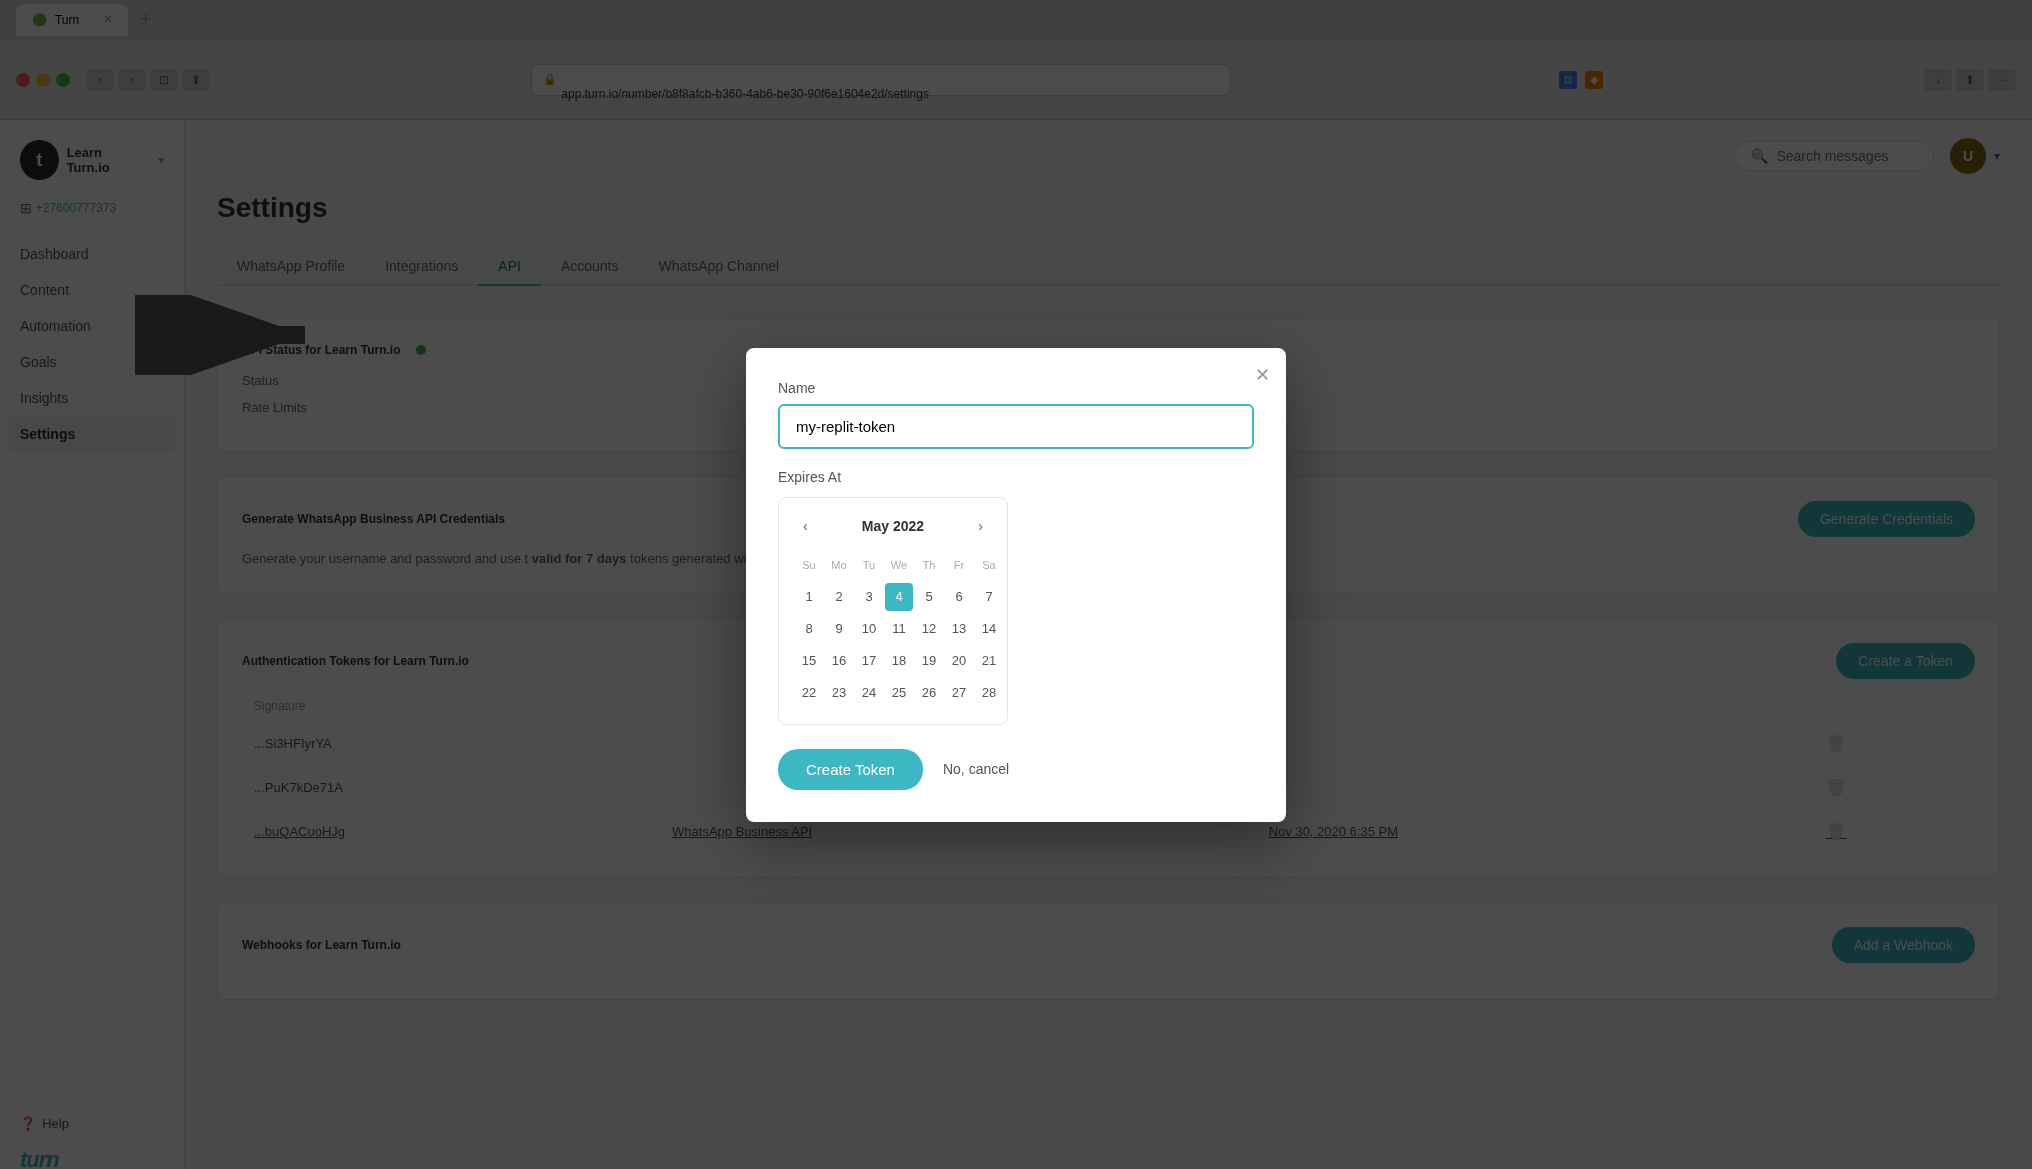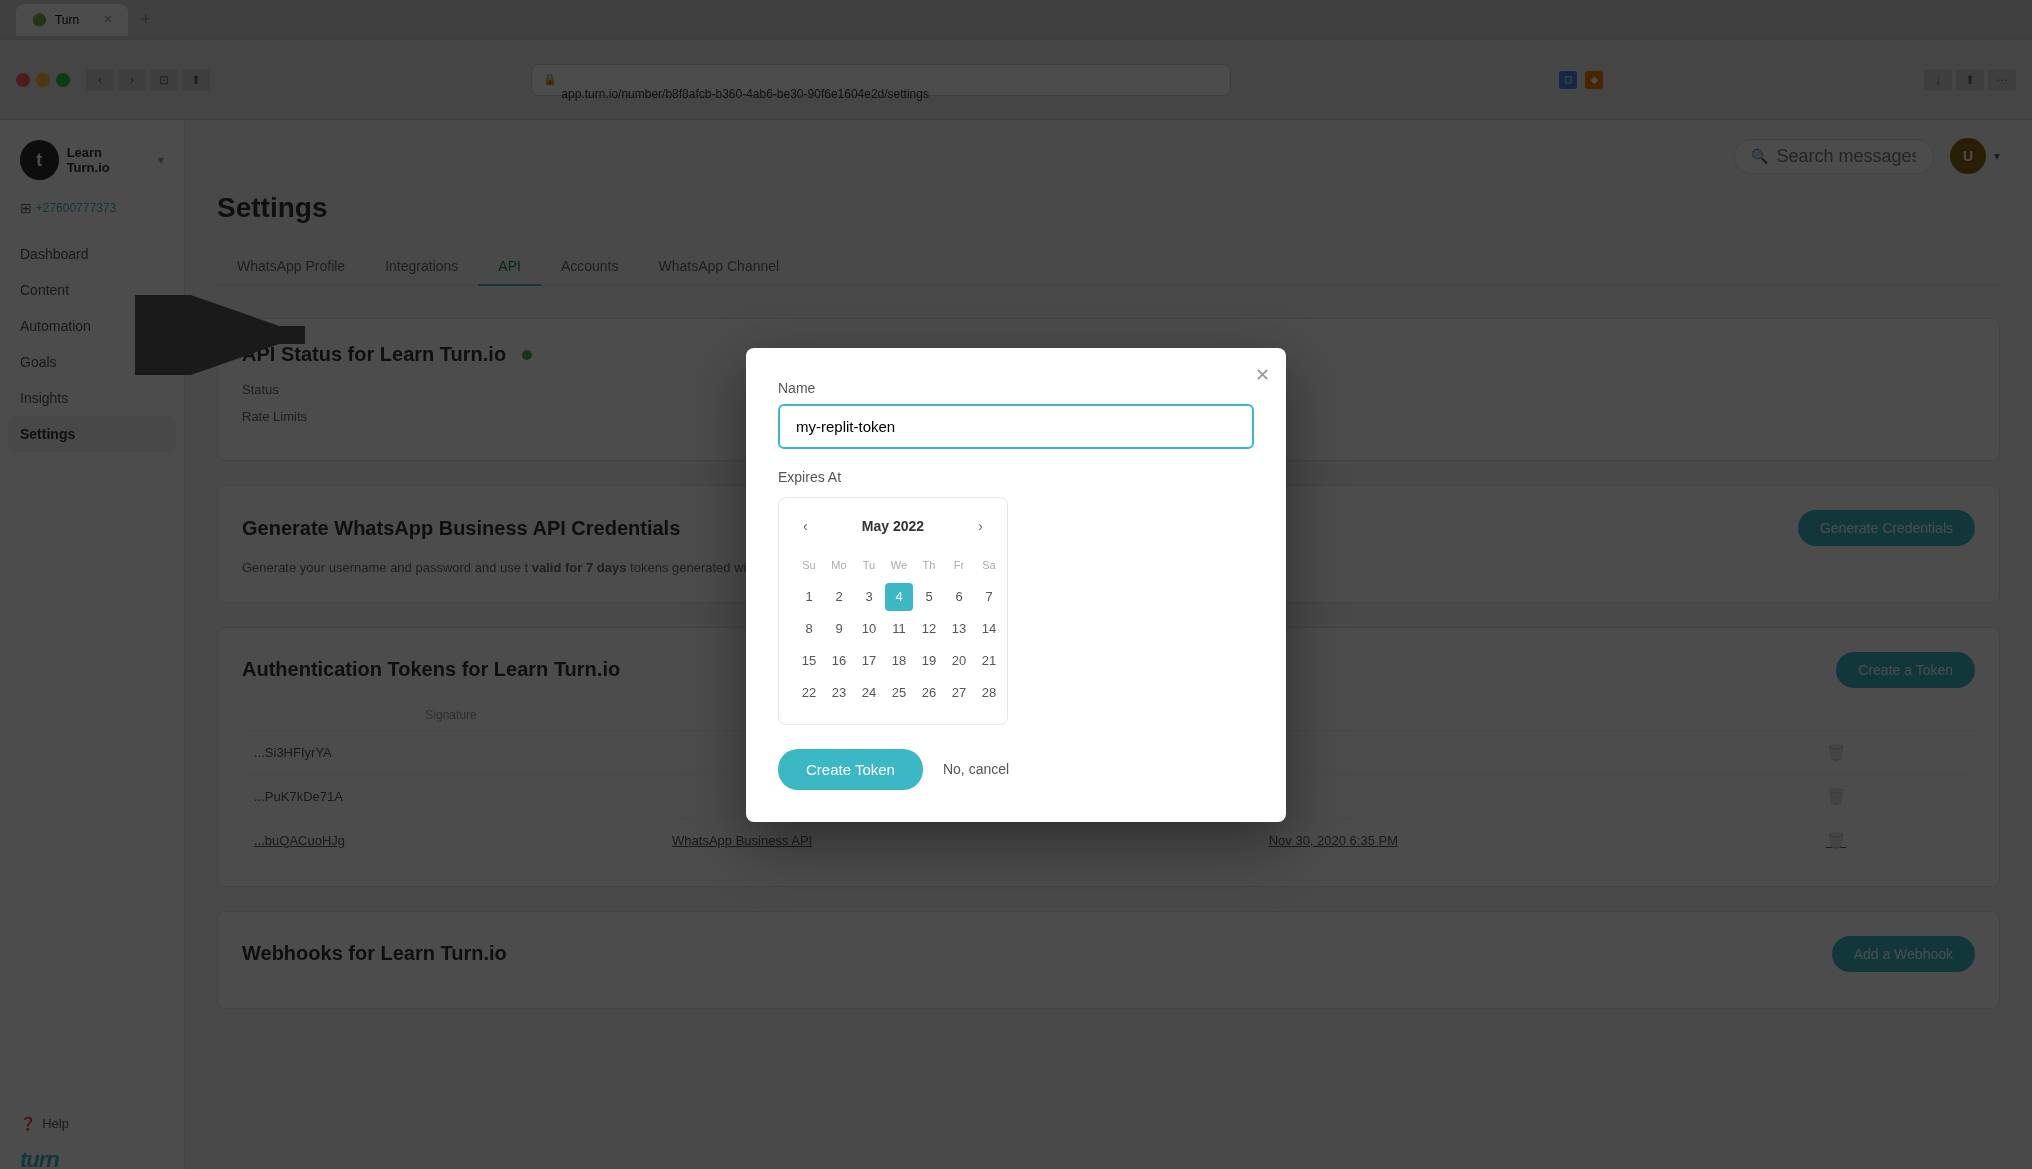--- a/index.html
+++ b/index.html
@@ -37,50 +37,50 @@
     .turn-logo { font-size: 22px; font-weight: 900; color: #3bb8c3; font-style: italic; letter-spacing: -1px; }
 
     
     .main-content { flex: 1; background: #f5f5f5; overflow-y: auto; position: relative; }
 
     
     .header { display: flex; align-items: center; justify-content: space-between; padding: 0 32px; height: 72px; background: #f5f5f5; }
     .header-actions { display: flex; align-items: center; gap: 16px; }
     .search-box { display: flex; align-items: center; gap: 8px; background: white; border: 1px solid #ddd; border-radius: 20px; padding: 6px 16px; width: 200px; }
     .search-icon { color: #999; font-size: 14px; }
-    .search-input { border: none; outline: none; background: transparent; font-size: 18px; color: #999; width: 140px; }
+    .search-input { border: none; outline: none; background: transparent; font-size: 14px; color: #999; width: 140px; }
     .user-avatar { width: 36px; height: 36px; border-radius: 50%; background: #8B6914; display: flex; align-items: center; justify-content: center; color: white; font-size: 14px; font-weight: 600; }
     .chevron-down { color: #666; font-size: 12px; margin-left: 4px; }
 
     
     .settings-page { padding: 0 32px 32px 32px; }
     .page-title { font-size: 28px; font-weight: 700; color: #333; margin-bottom: 24px; }
 
     
     .tabs { display: flex; gap: 0; border-bottom: 2px solid #e5e5e5; margin-bottom: 32px; }
     .tab { padding: 10px 20px; font-size: 14px; color: #666; cursor: pointer; border-bottom: 2px solid transparent; margin-bottom: -2px; }
     .tab.active { color: #15803d; border-bottom: 2px solid #3bb8c3; font-weight: 400; }
 
     
     .section { background: white; border-radius: 8px; padding: 24px; margin-bottom: 24px; border: 1px solid #e5e5e5; }
     .section-header { display: flex; align-items: center; justify-content: space-between; margin-bottom: 12px; }
-    .section-title { font-size: 20px; font-weight: 600; color: #333; }
+    .section-title { font-size: 12px; font-weight: 600; color: #333; }
     .section-desc { font-size: 13px; color: #666; line-height: 1.5; }
     .status-row { display: flex; align-items: center; margin-bottom: 12px; }
     .status-label { font-size: 13px; color: #666; width: 120px; font-weight: 500; }
     .green-dot { width: 10px; height: 10px; border-radius: 50%; background: #4caf50; margin-left: 8px; }
     .rate-limit-label { font-size: 13px; color: #666; }
 
     .api-status-header { display: flex; align-items: center; gap: 8px; margin-bottom: 16px; }
 
     .btn-teal { background: #3bb8c3; color: white; border: none; border-radius: 20px; padding: 10px 22px; font-size: 14px; cursor: pointer; font-weight: 500; white-space: nowrap; }
 
     
     .token-table { width: 100%; border-collapse: collapse; }
-    .token-table th { text-align: center; font-size: 12px; color: #999; font-weight: 500; padding: 8px 12px; border-bottom: 1px solid #f0f0f0; }
+    .token-table th { text-align: left; font-size: 12px; color: #999; font-weight: 500; padding: 8px 12px; border-bottom: 1px solid #f0f0f0; }
     .token-table td { font-size: 13px; color: #555; padding: 12px 12px; border-bottom: 1px solid #f5f5f5; }
     .token-table tr:last-child td { border-bottom: none; text-decoration: underline; }
     .delete-icon { color: #ccc; font-size: 16px; cursor: pointer; }
 
     
     .modal-overlay { position: absolute; top: 0; left: 0; width: 100%; height: 100%; background: rgba(0,0,0,0.7); display: flex; align-items: center; justify-content: center; z-index: 100; }
 
     
     .modal { background: white; border-radius: 8px; width: 540px; padding: 32px; position: relative; z-index: 200; box-shadow: 0 20px 60px rgba(0,0,0,0.4); }
     .modal-close { position: absolute; top: 16px; right: 16px; background: none; border: none; font-size: 18px; color: #999; cursor: pointer; }

